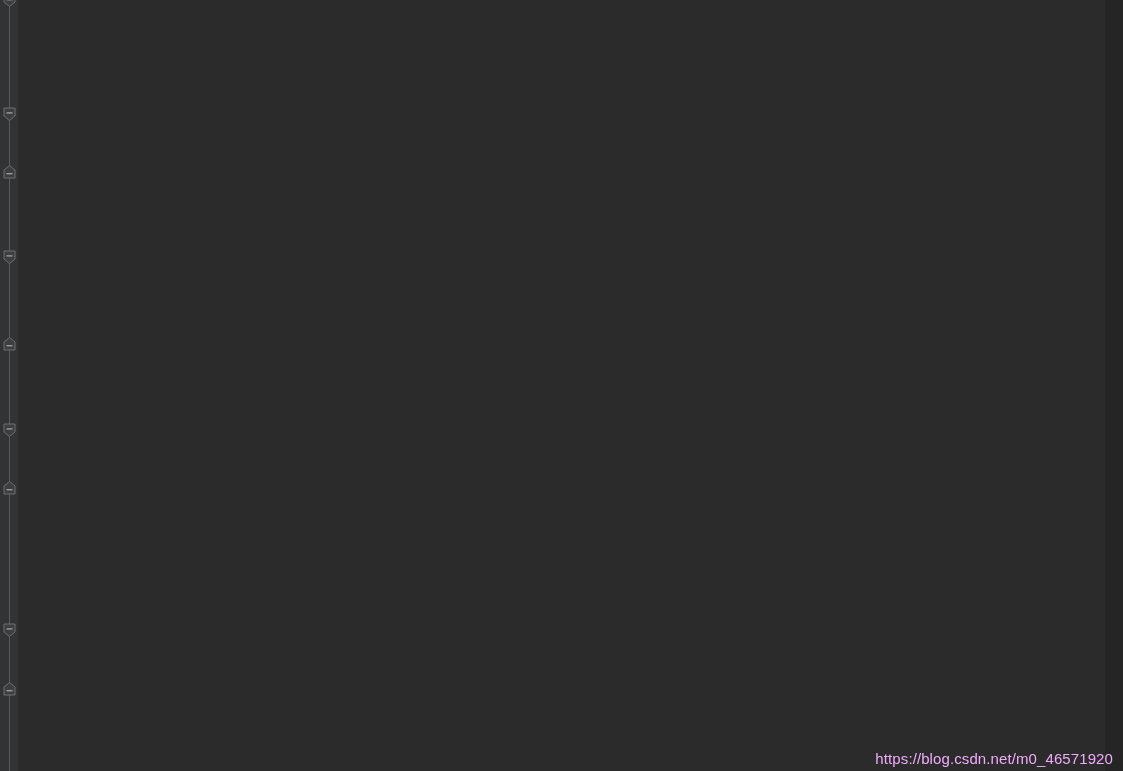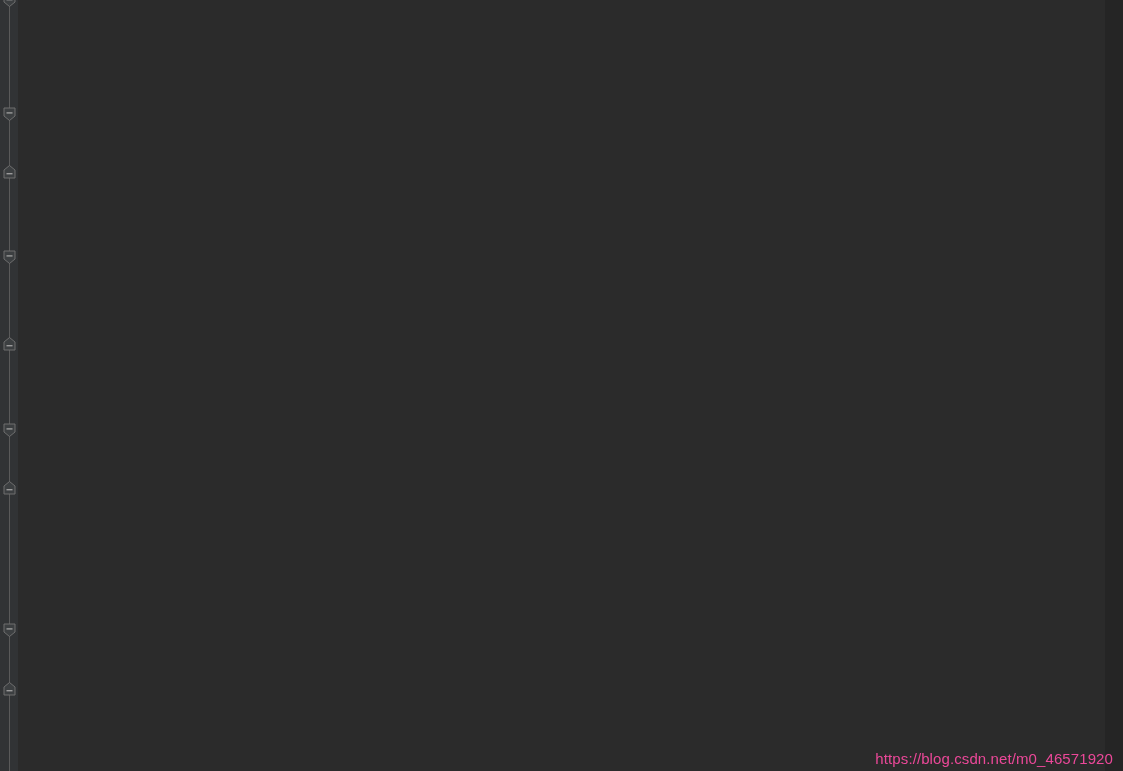--- a/index.html
+++ b/index.html
@@ -108,21 +108,21 @@
     left: -1px;
   }
 
   
   .watermark {
     position: absolute;
     right: 10px;
     bottom: 4px;
     font-family: "Liberation Sans", sans-serif;
     font-size: 15px;
-    color: #ec4899;
+    color: #f0abfc;
     z-index: 9;
     letter-spacing: 0.1px;
   }
 </style>
 </head>
 <body>
 
 <div id="app">
 
   <div class="editor"></div>

